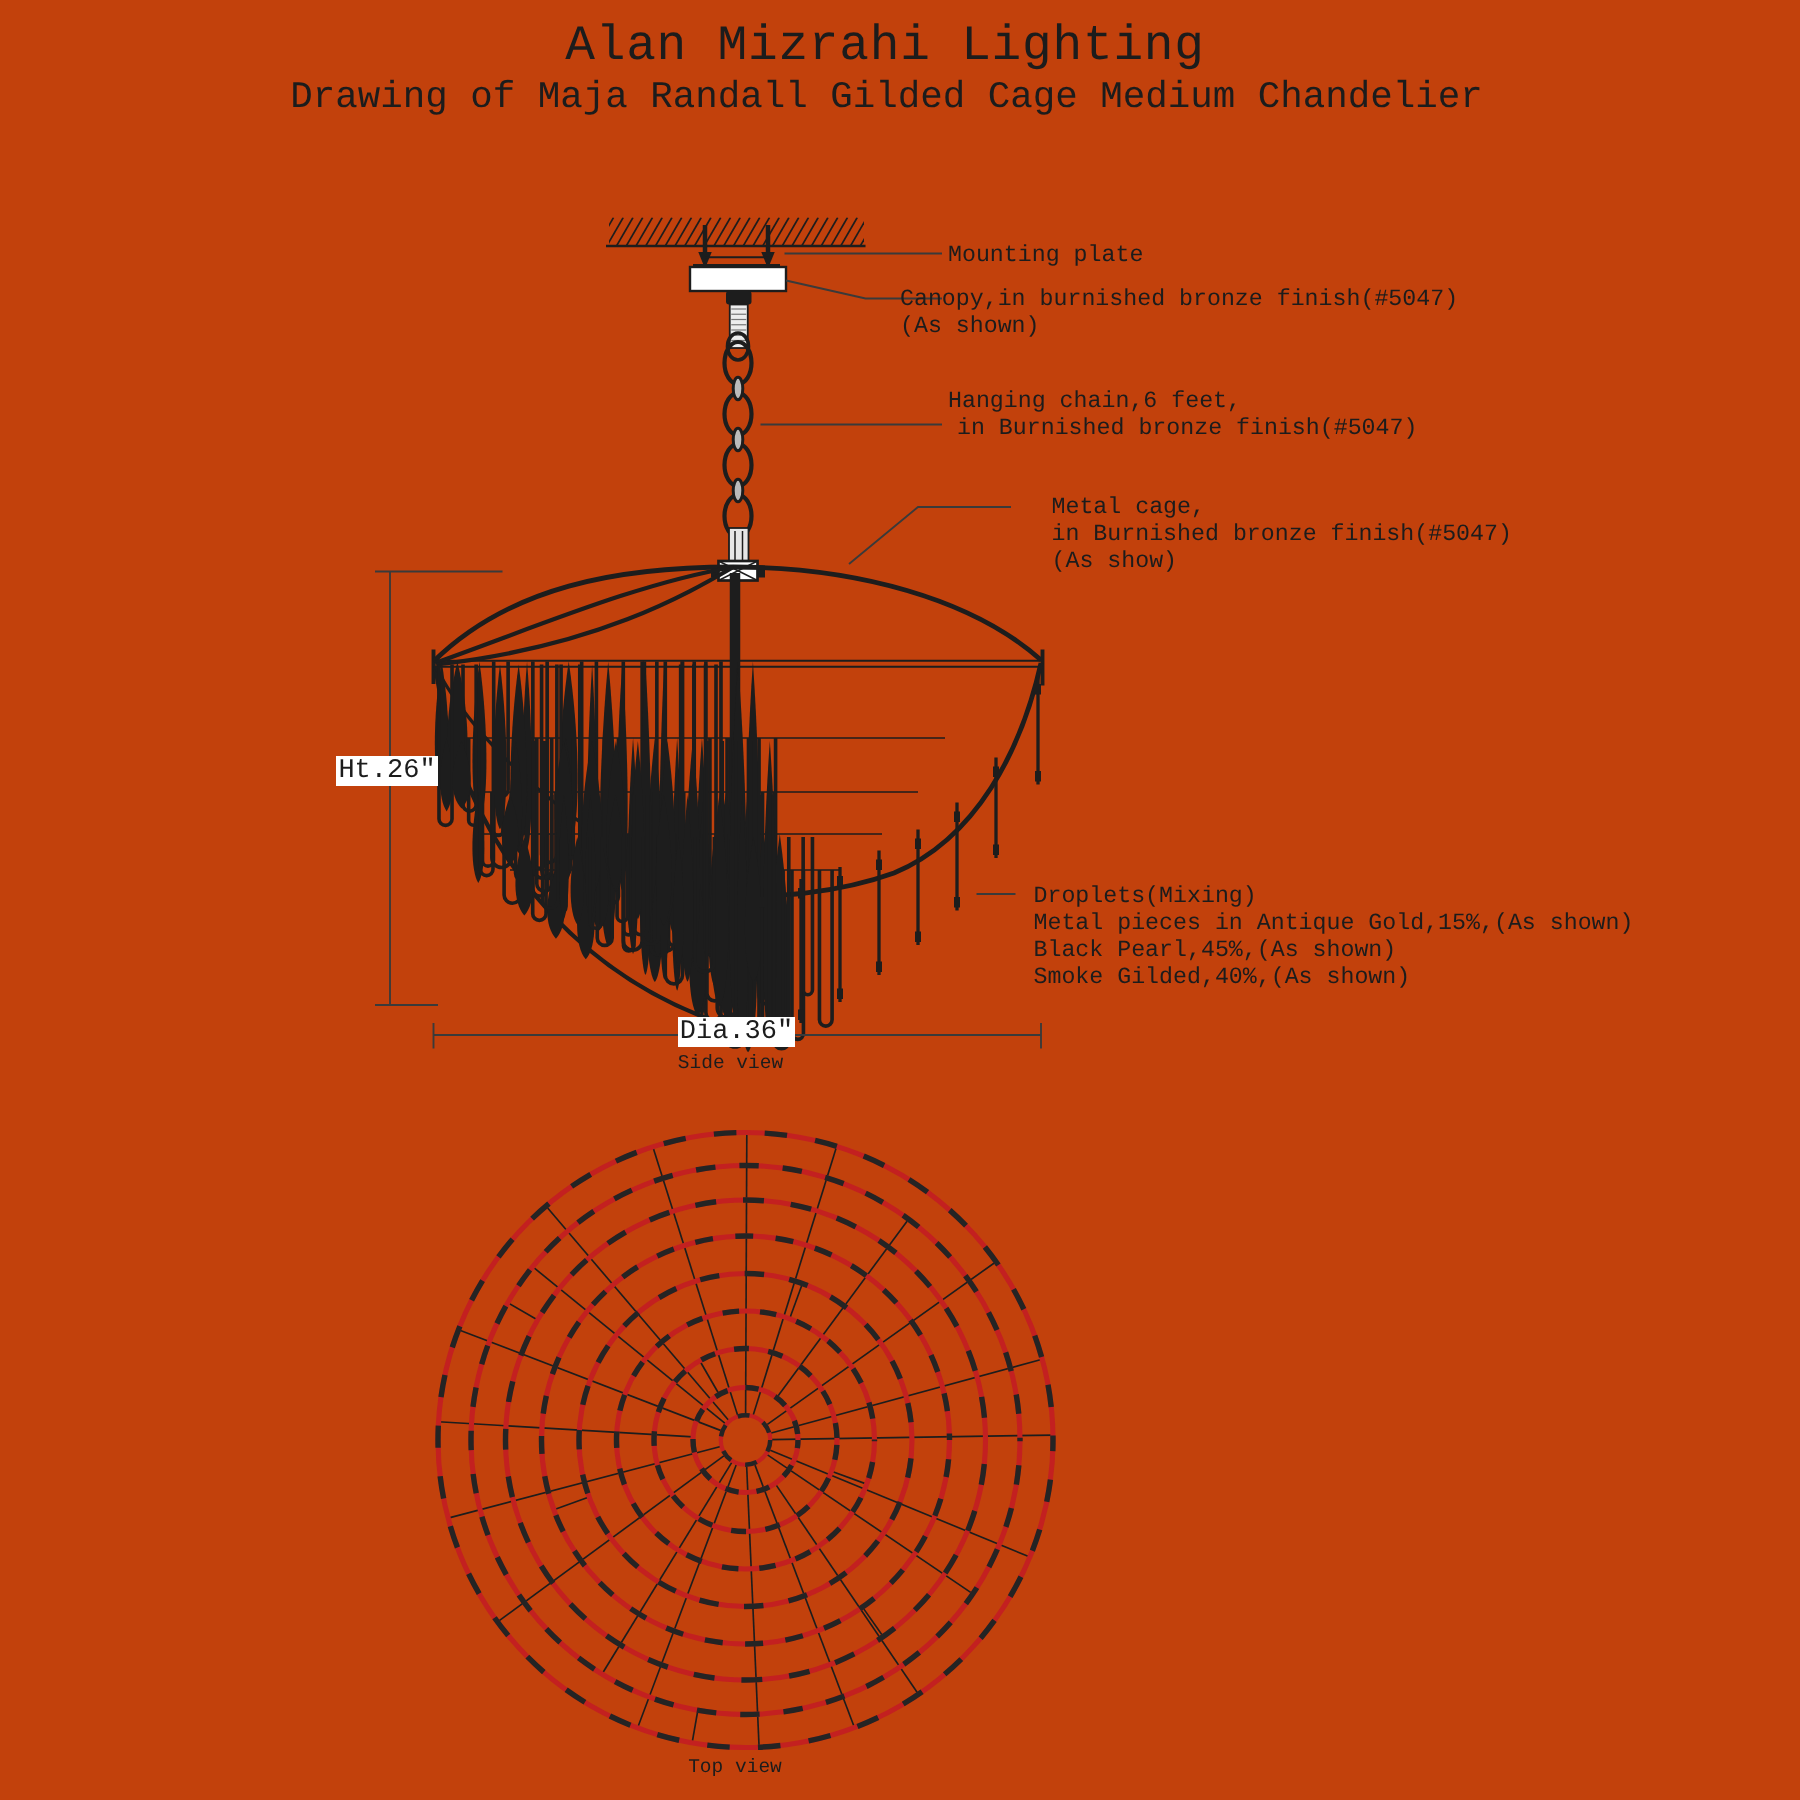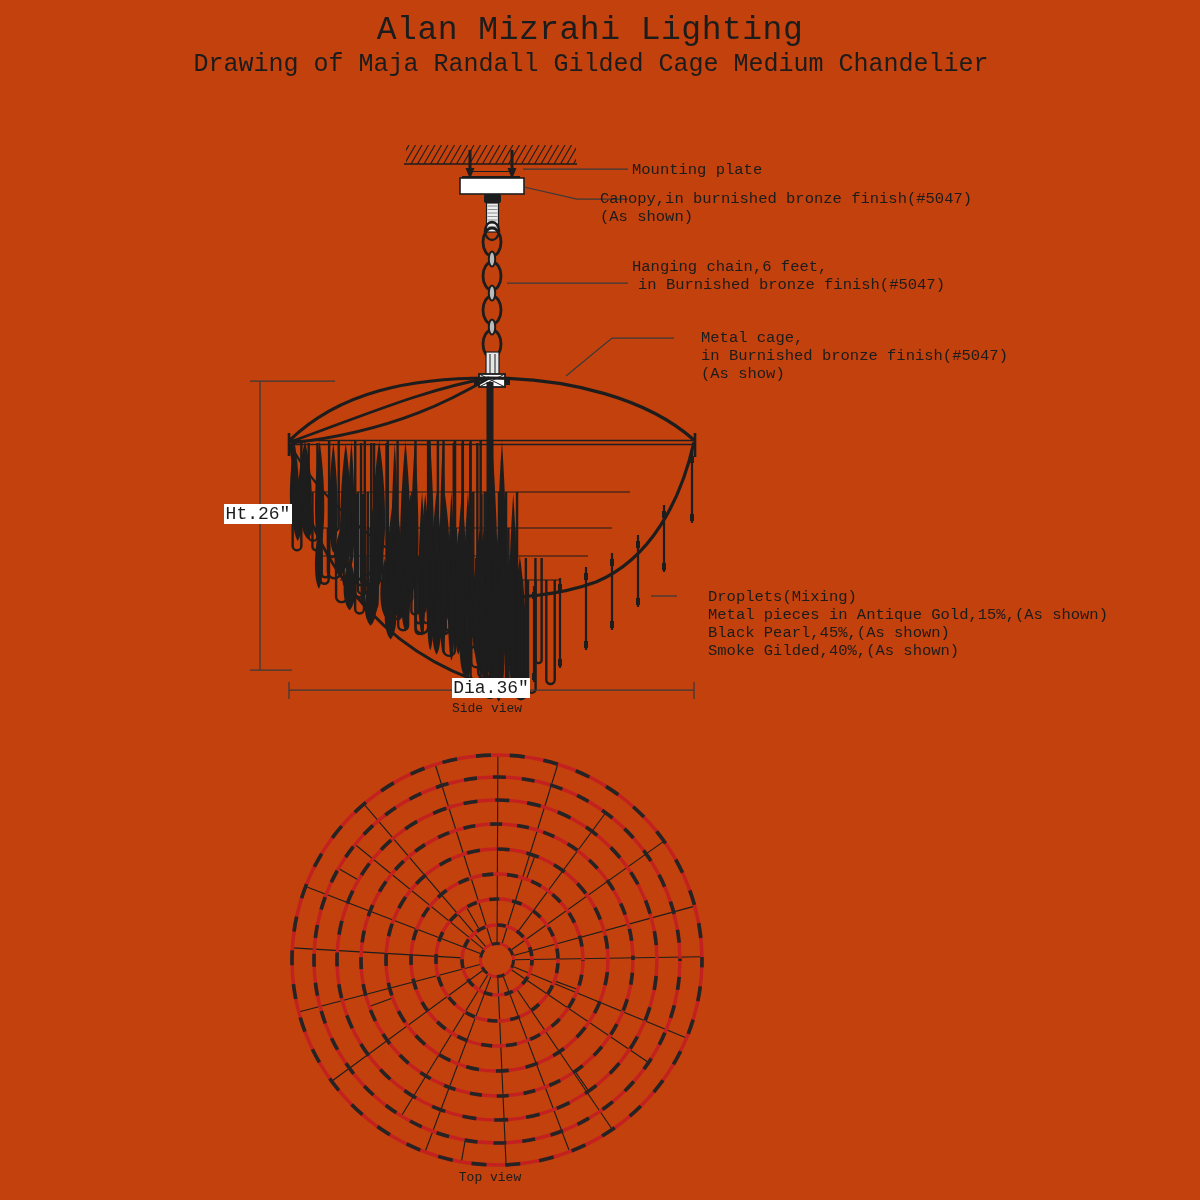--- a/index.html
+++ b/index.html
@@ -355,21 +355,21 @@
     <div>Hanging chain,6 feet,</div>
     <div class="ind">in Burnished bronze finish(#5047)</div>
   </div>
 
   <div class="txt ann" style="left:677px;top:329px;margin-left:24px;">
     <div>Metal cage,</div>
     <div>in Burnished bronze finish(#5047)</div>
     <div>(As show)</div>
   </div>
 
-  <div class="txt ann" style="left:708px;top:588px;">
+  <div class="txt ann" style="left:689px;top:588px;">
     <div>Droplets(Mixing)</div>
     <div>Metal pieces in Antique Gold,15%,(As shown)</div>
     <div>Black Pearl,45%,(As shown)</div>
     <div>Smoke Gilded,40%,(As shown)</div>
   </div>
 
   <div class="txt dim" style="left:224px;top:504px;width:68px;">Ht.26"</div>
   <div class="txt dim" style="left:452px;top:678px;width:78px;">Dia.36"</div>
   <div class="txt viewlabel" style="left:417px;top:701px;width:140px;">Side view</div>
   <div class="txt viewlabel" style="left:420px;top:1170px;width:140px;">Top view</div>

